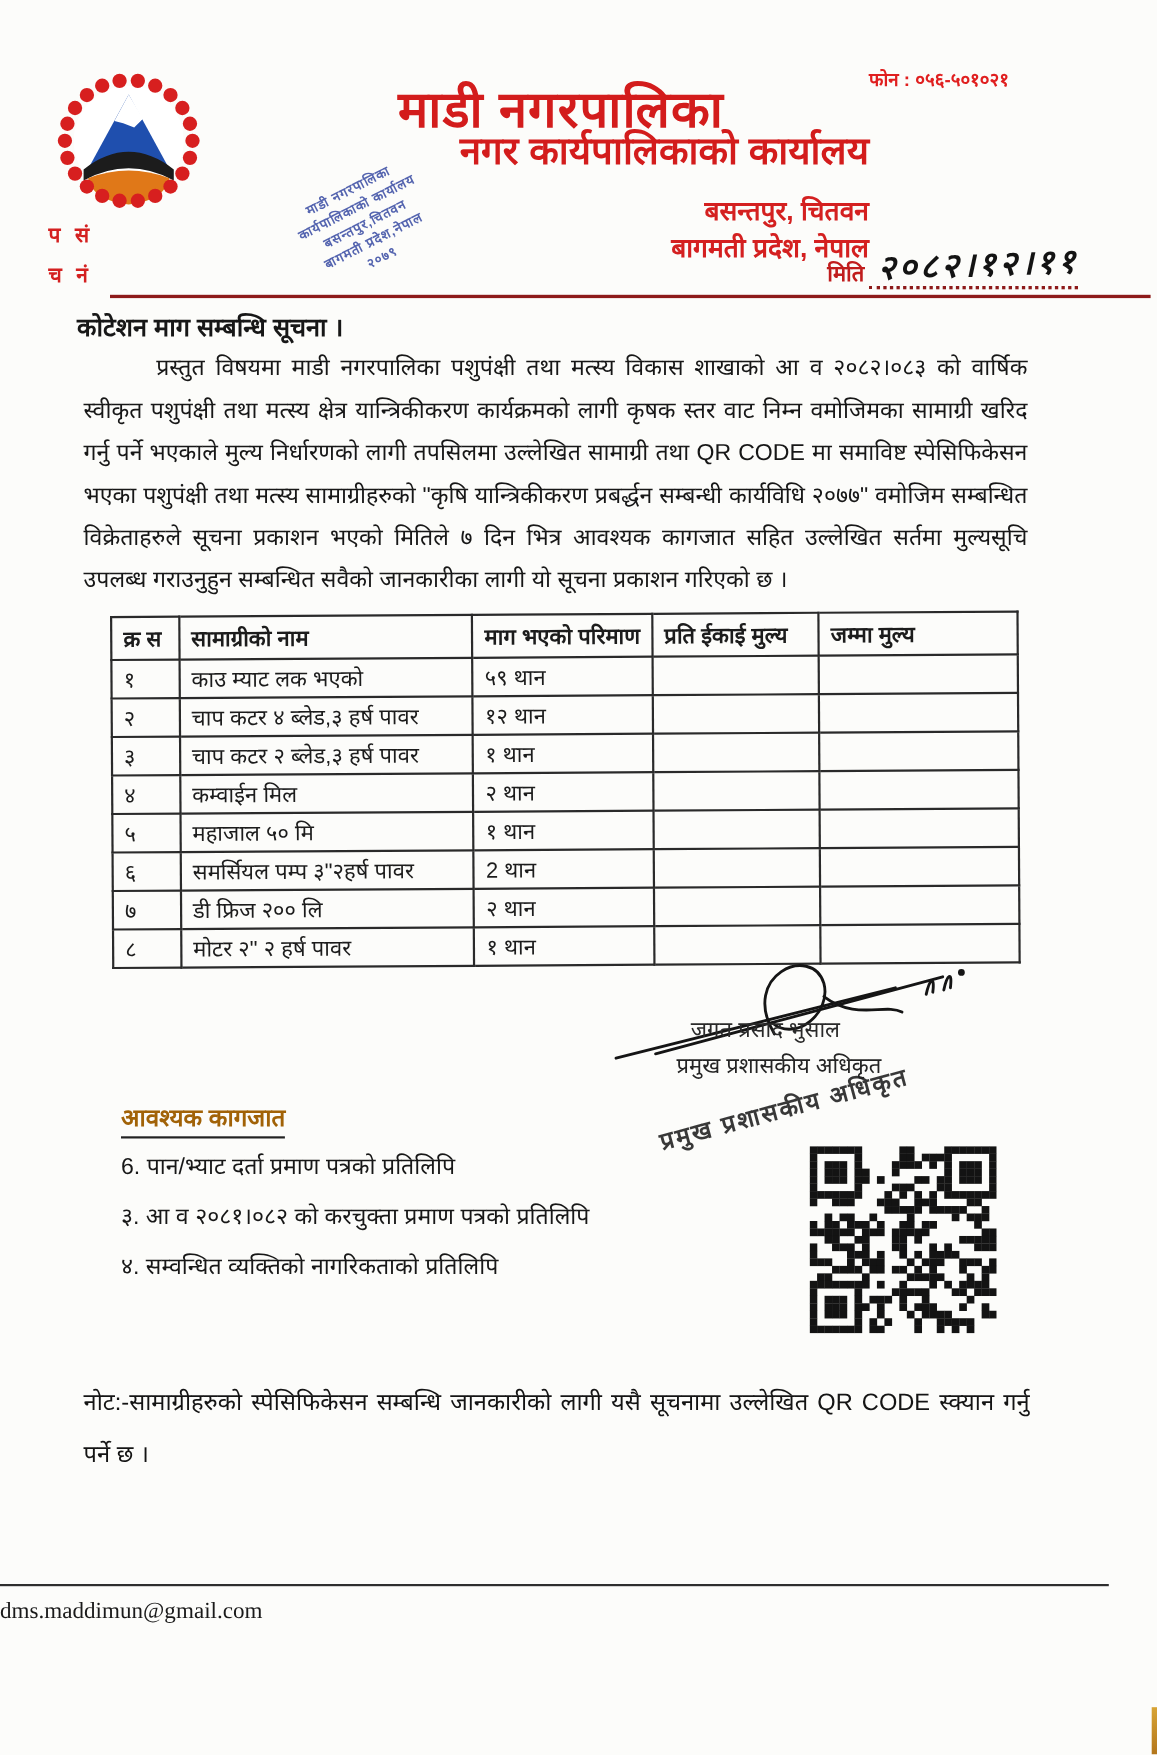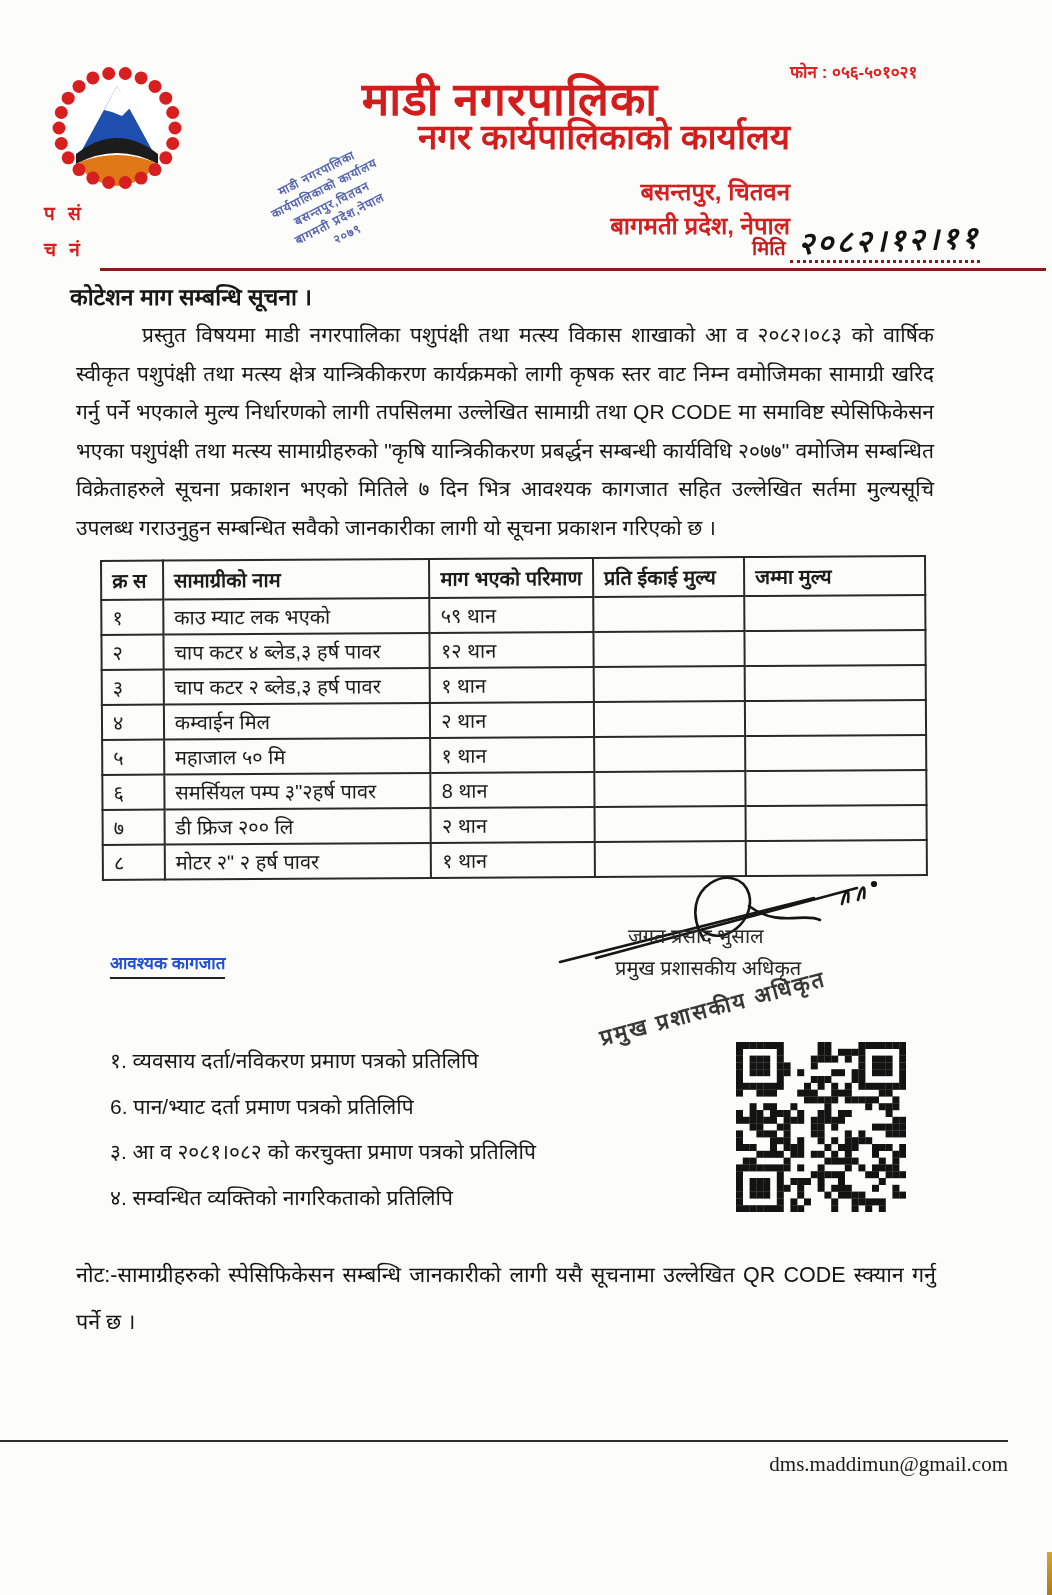--- a/index.html
+++ b/index.html
@@ -42,32 +42,32 @@
     border:2px solid #2a2a2a;padding:1px 10px;font-size:20px;height:31px;
     text-align:left;vertical-align:middle;white-space:nowrap}
   #items-table th{font-weight:bold;height:35px}
   
   #sig-svg{left:552px;top:868px;width:340px;height:105px}
   #sig-name{left:628px;top:922px;font-size:20px;color:#2a2a2a;white-space:nowrap}
   #sig-desig{left:615px;top:954px;font-size:20px;color:#242424;white-space:nowrap}
   #sig-stamp{left:600px;top:1022px;font-size:22px;font-weight:bold;color:#1e1e1e;
     transform:rotate(-15deg);transform-origin:left center;letter-spacing:2px;opacity:.88;white-space:nowrap}
   
-  #docs-heading{left:110px;top:951px;font-size:17px;font-weight:bold;color:#1d4ed8;
+  #docs-heading{left:110px;top:1000px;font-size:22px;font-weight:bold;color:#a16207;
     border-bottom:2.5px solid #222;padding-bottom:3px}
   #docs-list{left:110px;top:1038px;width:560px;font-size:21px;color:#171717}
   #docs-list div{line-height:45.5px;white-space:nowrap}
   
   #qr{left:736px;top:1042px;width:170px;height:170px}
   
   #note-text{left:76px;top:1252px;width:860px;font-size:21.5px;line-height:47px;
     text-align:justify;color:#141414}
   
   #footer-rule{left:0;top:1440px;width:1008px;border-top:2.5px solid #2e2e2e}
-  #footer-email{left:0;top:1452px;width:1008px;text-align:right;
+  #footer-email{left:0;top:1452px;width:1008px;text-align:left;
     font-family:"Liberation Serif",serif;font-size:21px;color:#1a1a1a}
   #edge-artifact{right:0;top:1552px;width:5px;height:43px;
     background:linear-gradient(#d8a435,#b3761c)}
 </style>
 </head>
 <body>
 
 <div class="abs" id="logo">
   <svg width="130" height="160" viewBox="0 0 130 160">
     <g>
@@ -178,21 +178,21 @@
       <tr>
         <td>५</td>
         <td>महाजाल ५० मि</td>
         <td>१ थान</td>
         <td></td>
         <td></td>
       </tr>
       <tr>
         <td>६</td>
         <td>समर्सियल पम्प ३"२हर्ष पावर</td>
-        <td>8 थान</td>
+        <td>2 थान</td>
         <td></td>
         <td></td>
       </tr>
       <tr>
         <td>७</td>
         <td>डी फ्रिज २०० लि</td>
         <td>२ थान</td>
         <td></td>
         <td></td>
       </tr>
@@ -218,21 +218,20 @@
       <circle cx="322" cy="16" r="1.8" fill="#151515"></circle>
     </g>
   </svg>
 </div>
 <div class="abs" id="sig-name">जगत प्रसाद भुसाल</div>
 <div class="abs" id="sig-desig">प्रमुख प्रशासकीय अधिकृत</div>
 <div class="abs" id="sig-stamp">प्रमुख प्रशासकीय अधिकृत</div>
 
 <div class="abs" id="docs-heading">आवश्यक कागजात</div>
 <div class="abs" id="docs-list">
-    <div>१. व्यवसाय दर्ता/नविकरण प्रमाण पत्रको प्रतिलिपि</div>
     <div>6. पान/भ्याट दर्ता प्रमाण पत्रको प्रतिलिपि</div>
     <div>३. आ व २०८१।०८२ को करचुक्ता प्रमाण पत्रको प्रतिलिपि</div>
     <div>४. सम्वन्धित व्यक्तिको नागरिकताको प्रतिलिपि</div>
   </div>
 
 <div class="abs" id="qr">
   <svg id="qr-svg" width="170" height="170" viewBox="0 0 170 170">
       <rect x="0.00" y="0.00" width="7" height="7" fill="#131313"></rect>
       <rect x="6.80" y="0.00" width="7" height="7" fill="#131313"></rect>
       <rect x="13.60" y="0.00" width="7" height="7" fill="#131313"></rect>

